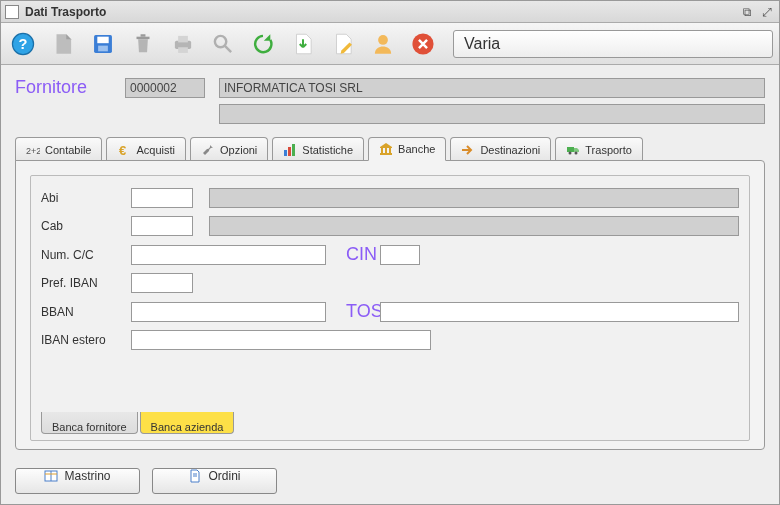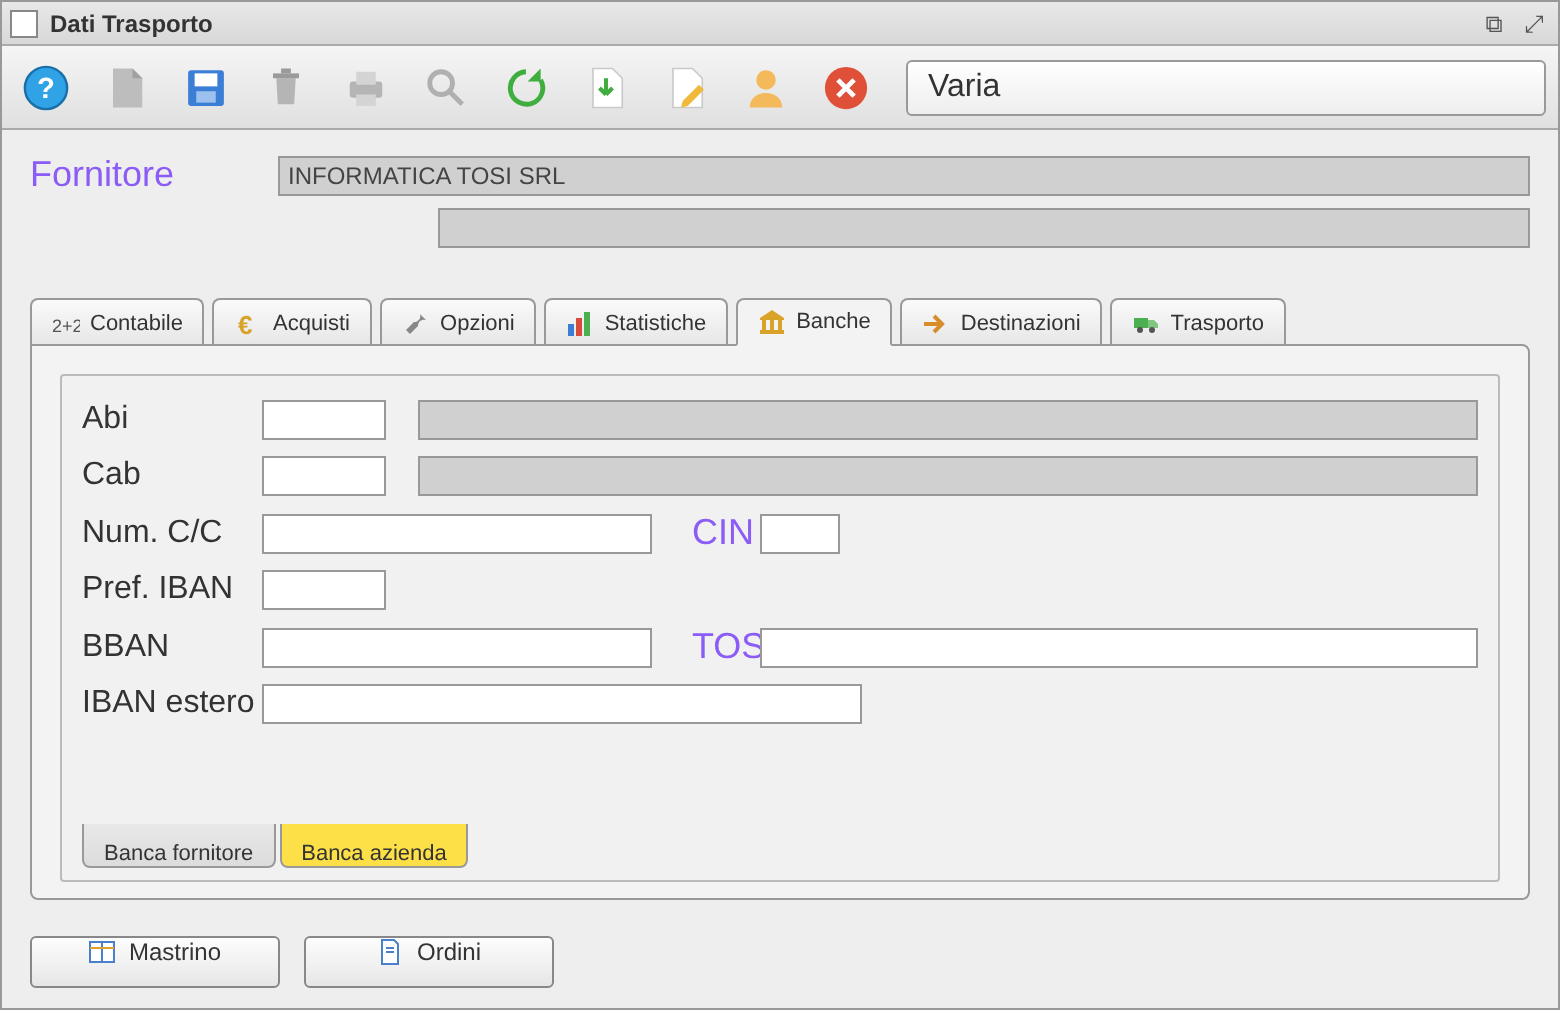--- a/index.html
+++ b/index.html
@@ -11,28 +11,28 @@
 .titlebar .wbtns { display: flex; gap: 4px; }
 .titlebar .wbtn { width: 16px; height: 14px; display: flex; align-items: center; justify-content: center; color: #555; cursor: pointer; font-size: 12px; }
 .toolbar { background: linear-gradient(#f5f5f5,#e0e0e0); border-bottom: 1px solid #aaa; height: 42px; display: flex; align-items: center; padding: 0 6px; gap: 8px; }
 .tbtn { width: 32px; height: 32px; display: flex; align-items: center; justify-content: center; border-radius: 4px; cursor: pointer; }
 .tbtn svg { width: 26px; height: 26px; }
 .toolbar .varia { flex: 1; height: 28px; border: 1px solid #999; background: linear-gradient(#fff,#eee); border-radius: 3px; display: flex; align-items: center; padding: 0 10px; font-size: 16px; color: #333; margin-left: 6px; }
 .content { flex: 1; padding: 12px 14px 10px 14px; display: flex; flex-direction: column; }
 .row { display: flex; align-items: center; margin-bottom: 6px; }
 .lbl { color: #8b5cf6; font-size: 18px; }
 .ro { border: 1px solid #999; background: #d0d0d0; height: 20px; padding: 2px 4px; font-size: 12px; color: #444; }
-.tabstrip { display: flex; gap: 4px; margin-top: 18px; }
+.tabstrip { display: flex; gap: 4px; margin-top: 6px; }
 .tab { border: 1px solid #999; border-bottom: none; border-radius: 4px 4px 0 0; background: linear-gradient(#fafafa,#e6e6e6); height: 24px; display: flex; align-items: center; gap: 5px; padding: 0 10px; font-size: 11px; color: #333; cursor: pointer; position: relative; top: 1px; }
 .tab.active { background: #f3f3f3; border-bottom: 1px solid #f3f3f3; z-index: 2; }
 .tab .ticon2 { width: 14px; height: 14px; display: flex; align-items: center; justify-content: center; }
 .panel { border: 1px solid #999; background: #f3f3f3; flex: 1; padding: 14px 14px 8px 14px; display: flex; flex-direction: column; border-radius: 0 4px 4px 4px; position: relative; }
 .inner { border: 1px solid #bbb; flex:1; padding: 12px 10px 6px 10px; display:flex; flex-direction:column; border-radius:2px; background:#f1f1f1; }
 .frow { display: flex; align-items: center; margin-bottom: 8px; }
-.flbl { width: 90px; color: #333; font-size: 16px; }
+.flbl { width: 90px; color: #333; font-size: 12px; }
 .txt { border: 1px solid #999; background: #fff; height: 20px; padding: 2px 4px; font-size: 12px; }
 .txt.ro { background: #d0d0d0; }
 .gap { width: 16px; }
 .subtabs { display: flex; margin-top: auto; }
 .subtab { border: 1px solid #999; border-top: none; background: linear-gradient(#e8e8e8,#dcdcdc); height: 22px; display: flex; align-items: flex-end; padding: 0 10px; font-size: 11px; color: #333; cursor: pointer; border-radius: 0 0 4px 4px; margin-right: 2px; }
 .subtab.active { background: #fde047; }
 .footer { display: flex; gap: 12px; padding: 8px 14px 10px 14px; }
 .fbtn { border: 1px solid #888; background: linear-gradient(#fdfdfd,#e6e6e6); height: 26px; width: 125px; display: flex; align-items: flex-start; justify-content: center; gap: 6px; border-radius: 3px; cursor: pointer; font-size: 12px; color: #333; }
 .fbtn .ic { width: 14px; height: 14px; display:flex; align-items:center; justify-content:center; }
 </style>
@@ -118,20 +118,21 @@
           <circle cx="16" cy="16" r="13" fill="#e05038"></circle>
           <path d="M11 11l10 10M21 11l-10 10" stroke="#fff" stroke-width="3"></path>
         </svg>
       </div>
     <div class="varia">Varia</div>
   </div>
 
   <div class="content">
     <div class="row">
       <div class="lbl" style="width:110px">Fornitore</div>
+      <input class="ro" style="width: 80px;" readonly="" value="0000002">
       <div style="width:14px"></div>
       <input class="ro" style="flex: 1 1 0%;" readonly="" value="INFORMATICA TOSI SRL">
     </div>
     <div class="row">
       <div style="width:204px"></div>
       <input class="ro" style="flex: 1 1 0%;" readonly="" value="">
     </div>
 
     <div class="tabstrip">
       <div class="tab">

